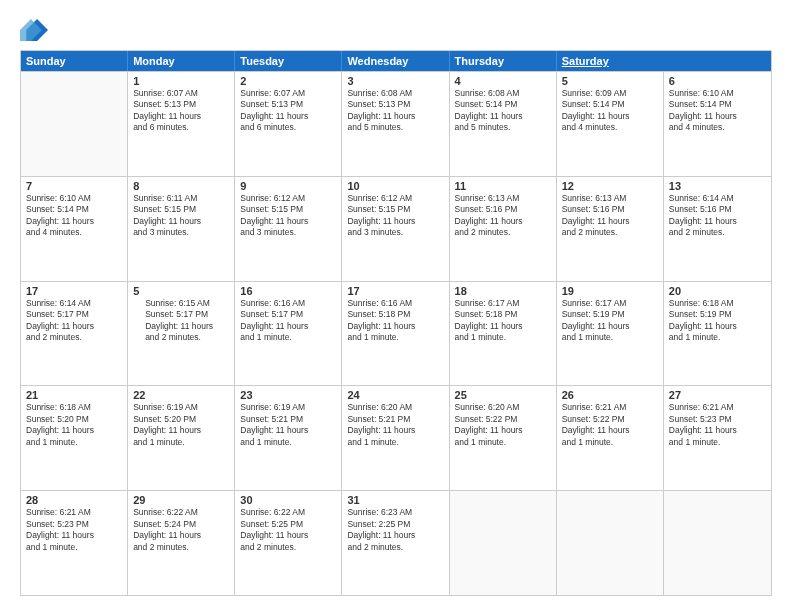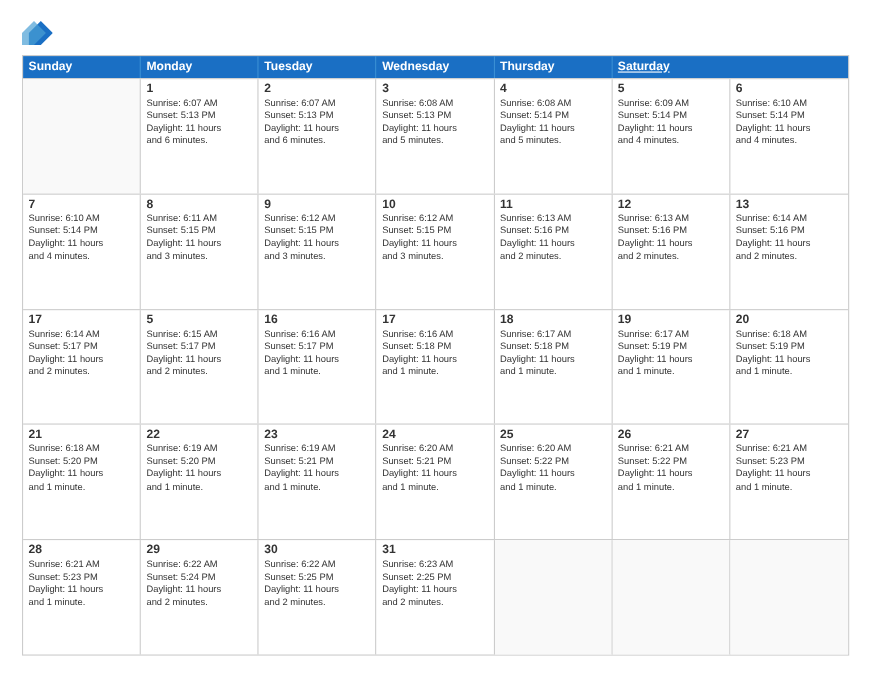--- a/index.html
+++ b/index.html
@@ -237,21 +237,21 @@
         <div class="cal-row">
           <div class="cal-cell">
             <span class="day-num">17</span>
             <div class="day-info" style="white-space: pre-line;">Sunrise: 6:14 AM
 Sunset: 5:17 PM
 Daylight: 11 hours
 and 2 minutes.</div>
           </div>
           <div class="cal-cell">
             <span class="day-num">5</span>
-            <div class="day-info" style="white-space: pre-line;">Sunrise: 6:15 AM
+            <div class="day-info" style="white-space: pre-line; margin-left: 12px;">Sunrise: 6:15 AM
 Sunset: 5:17 PM
 Daylight: 11 hours
 and 2 minutes.</div>
           </div>
           <div class="cal-cell">
             <span class="day-num">16</span>
             <div class="day-info" style="white-space: pre-line;">Sunrise: 6:16 AM
 Sunset: 5:17 PM
 Daylight: 11 hours
 and 1 minute.</div>

